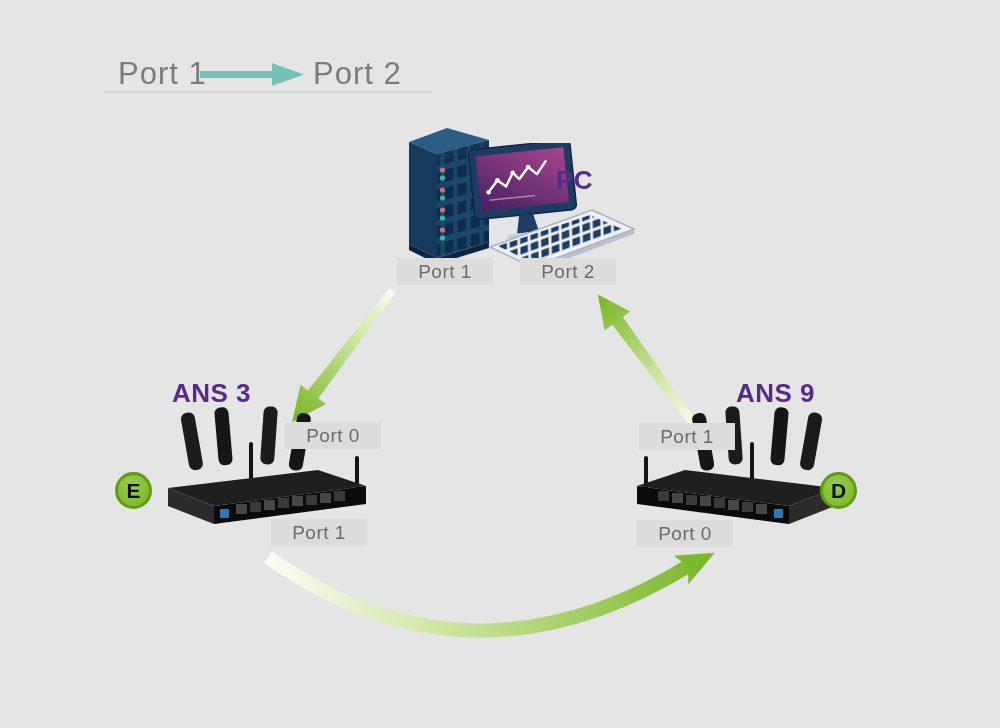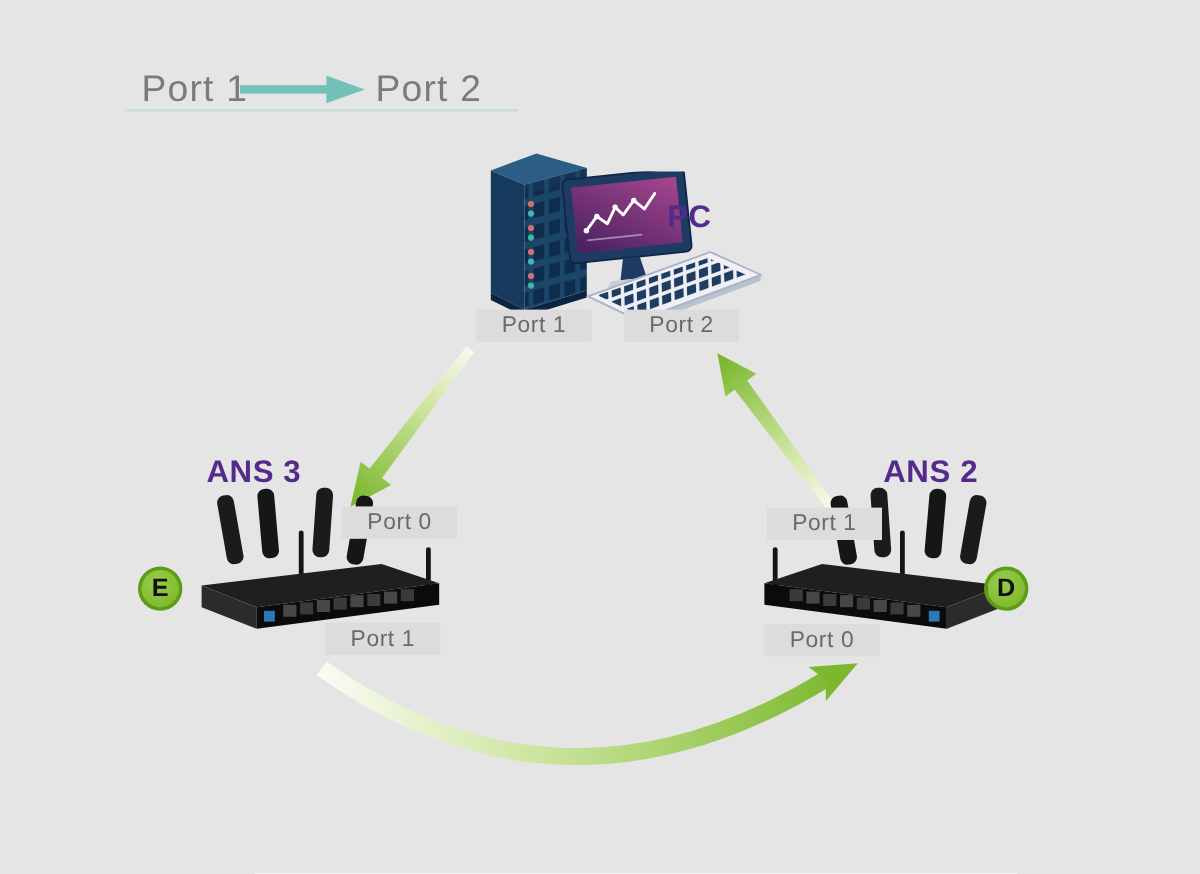--- a/index.html
+++ b/index.html
@@ -189,21 +189,21 @@
         <rect x="100" y="104" width="11" height="10" fill="#3a3a3a"></rect>
         <rect x="114" y="102" width="11" height="10" fill="#474747"></rect>
         <rect x="128" y="100" width="11" height="10" fill="#3a3a3a"></rect>
         <rect x="142" y="98" width="11" height="10" fill="#474747"></rect>
         <rect x="156" y="97" width="11" height="10" fill="#3a3a3a"></rect>
         <rect x="170" y="95" width="11" height="10" fill="#474747"></rect>
         <rect x="184" y="93" width="11" height="10" fill="#3a3a3a"></rect>
       </g>
     </g>
   </svg>
-  <div class="dev-title" style="left:736px;top:378px;">ANS 2</div>
+  <div class="dev-title" style="left:736px;top:378px;">ANS 9</div>
   <div class="badge" style="left:820px;top:472px;">
     <span>D</span>
   </div>
   <div class="port-chip" style="left:639px;top:423px;">Port 1</div>
   <div class="port-chip" style="left:637px;top:520px;">Port 0</div>
 
 
 </div>
 
 </body></html>

